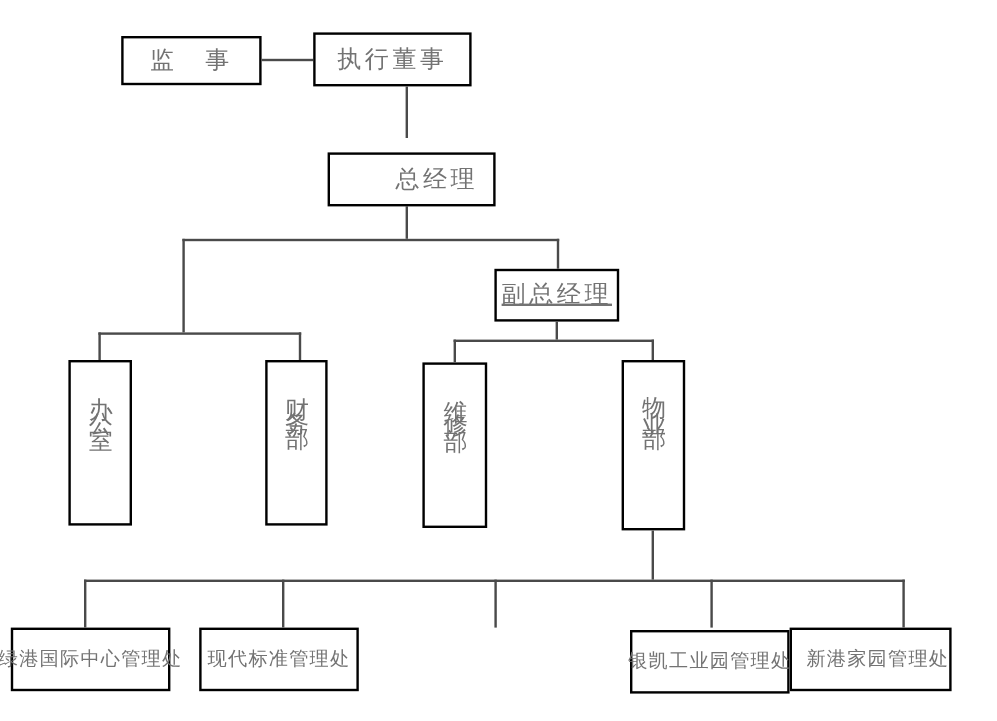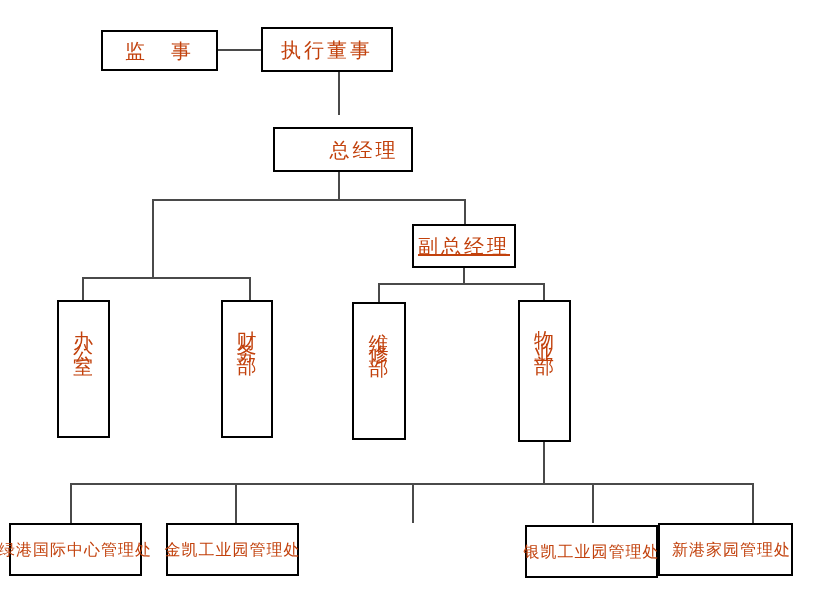--- a/index.html
+++ b/index.html
@@ -25,21 +25,21 @@
     position: absolute;
     width: 2px;
     background: #4a4a4a;
   }
   
   .node {
     position: absolute;
     box-sizing: border-box;
     border: 2px solid #000000;
     background: #ffffff;
-    color: #c2410c;
+    color: #737373;
     display: flex;
     align-items: center;
     justify-content: center;
     font-size: 20px;
     letter-spacing: 3px;
     line-height: 1;
     white-space: nowrap;
   }
   .node > span { display: inline-block; }
   
@@ -114,21 +114,21 @@
   </div>
   <div class="node vnode" style="left:518px; top:300px; width:53px; height:142px;">
     <span class="vtext">物业部</span>
   </div>
 
   <div class="node bnode" style="left:9px; top:523px; width:133px; height:53px;">
     <span>绿港国际中心</span>
     <span>管理处</span>
   </div>
   <div class="node bnode" style="left:166px; top:523px; width:133px; height:53px;">
-    <span>金凯工业园</span>
+    <span>现代标准</span>
     <span>管理处</span>
   </div>
   <div class="node bnode" style="left:525px; top:525px; width:133px; height:53px;">
     <span>银凯工业园</span>
     <span>管理处</span>
   </div>
   <div class="node bnode" style="left:658px; top:523px; width:135px; height:53px;padding-left:12px;">
     <span>新港家园</span>
     <span>管理处</span>
   </div>

